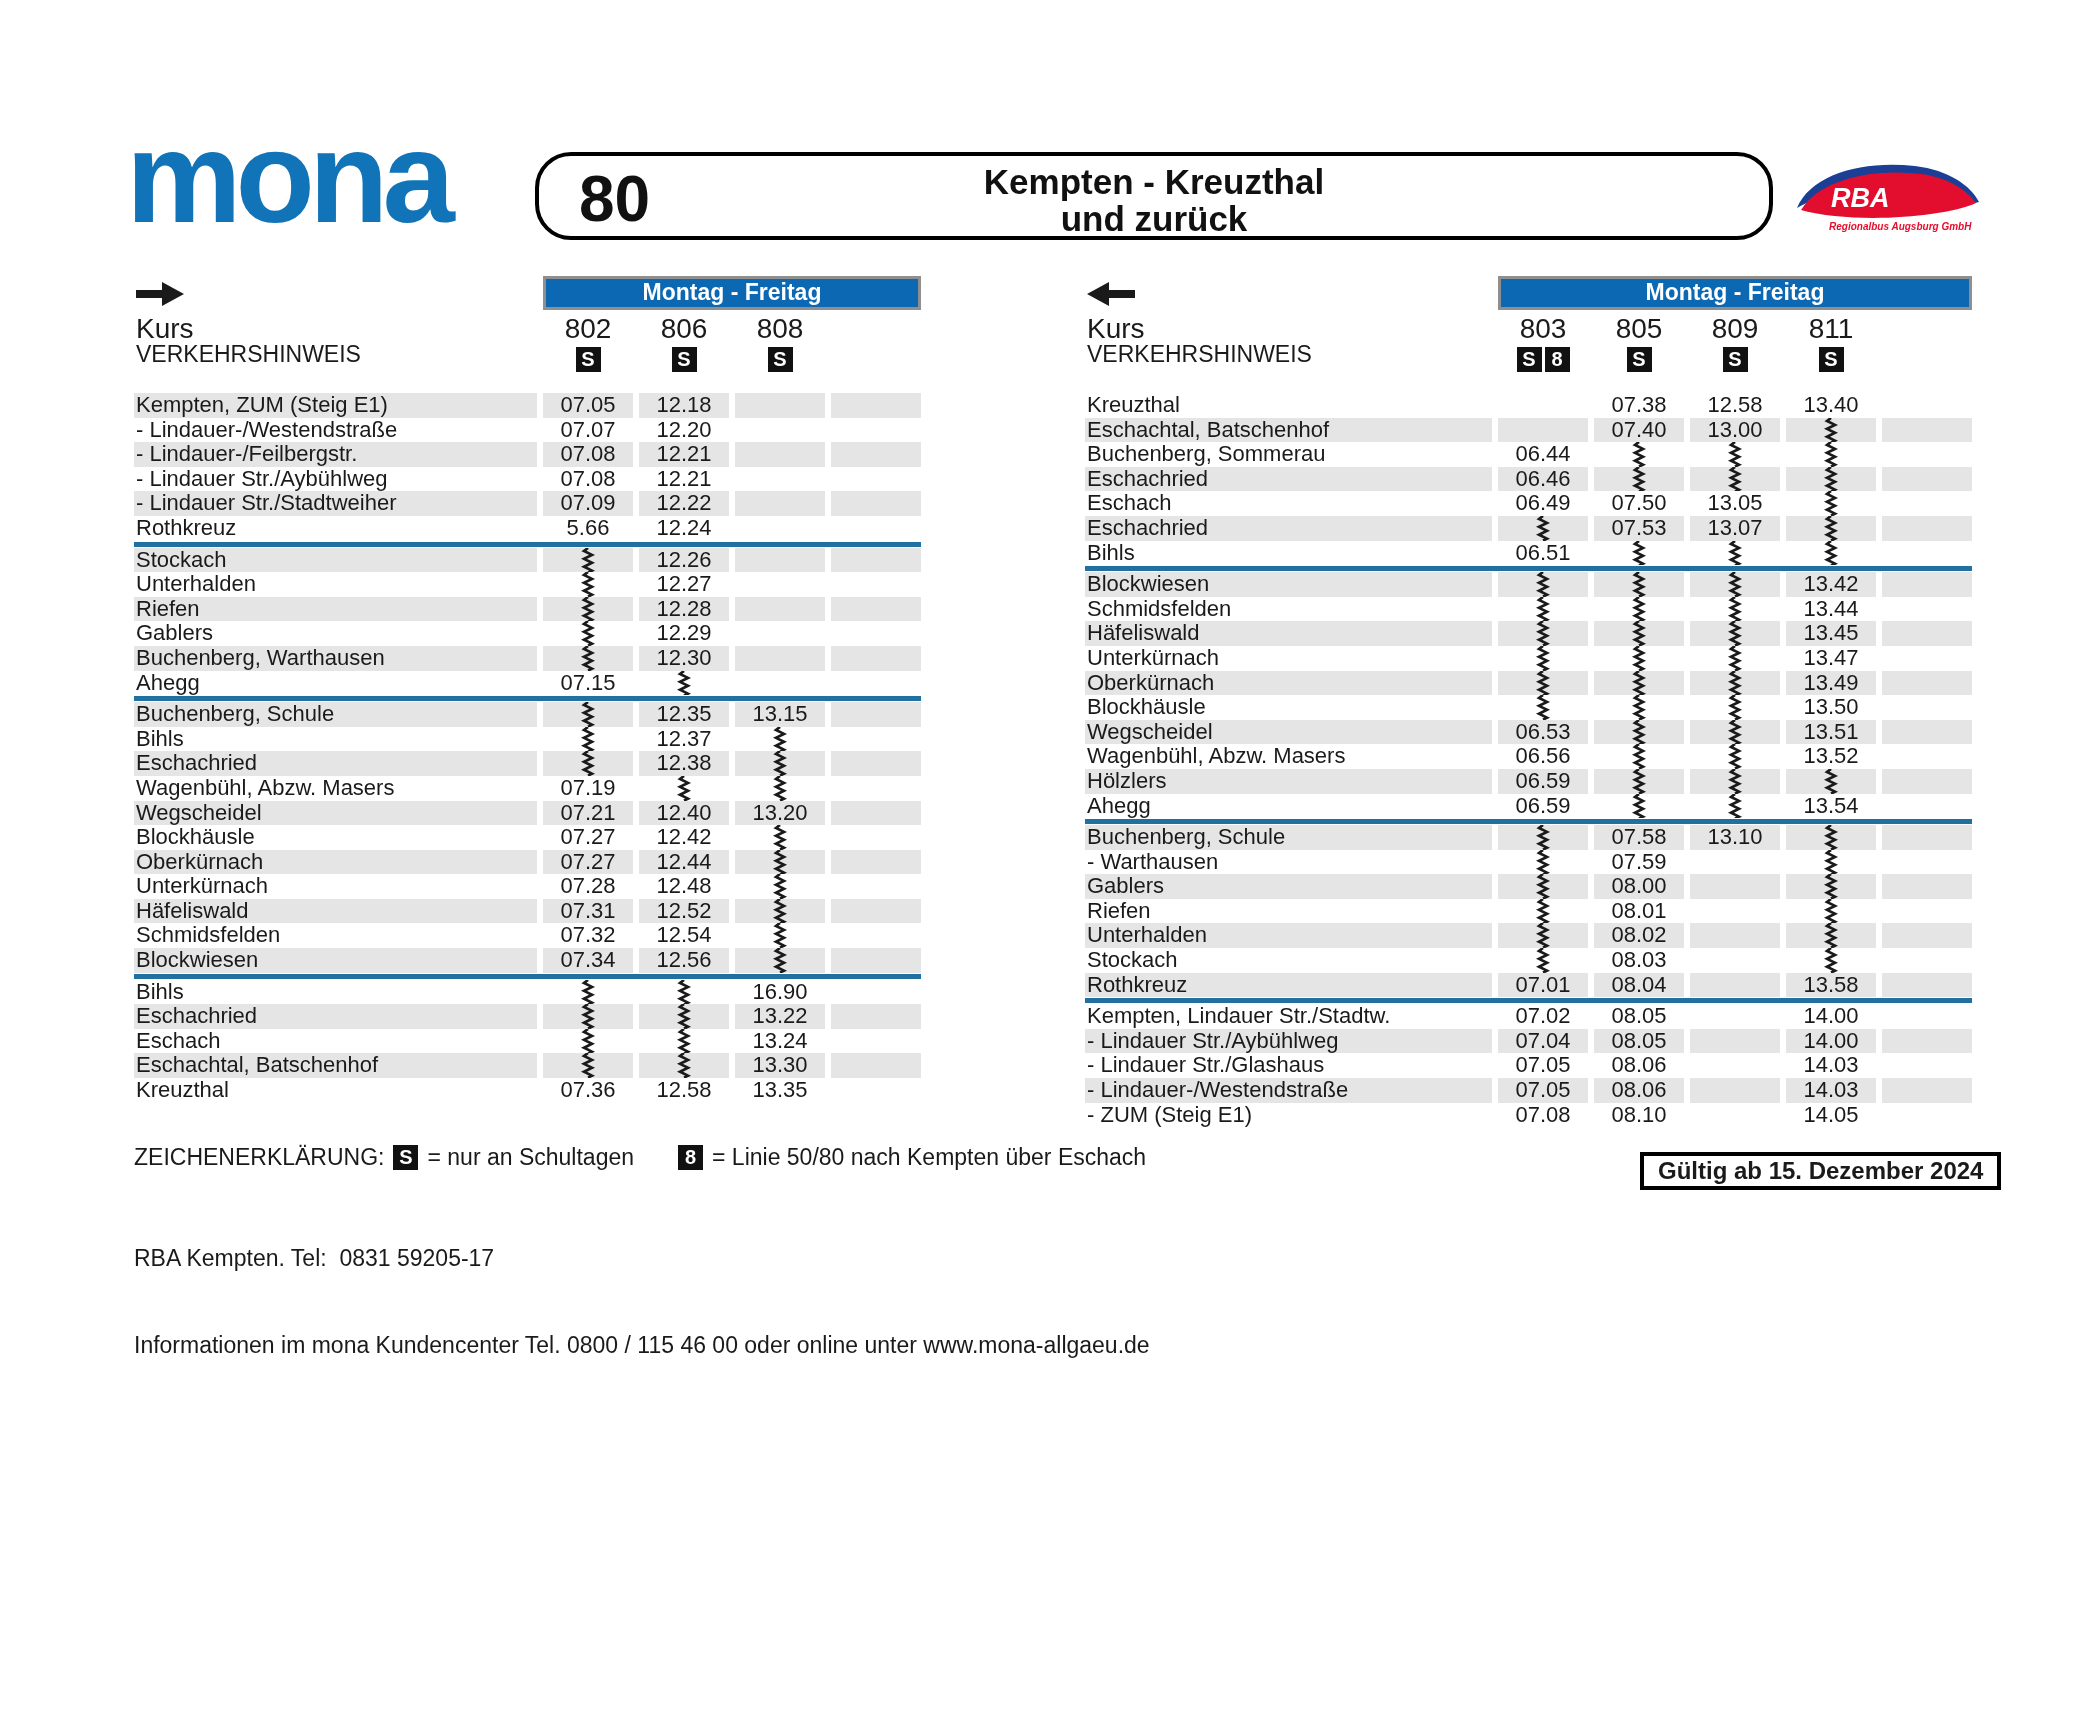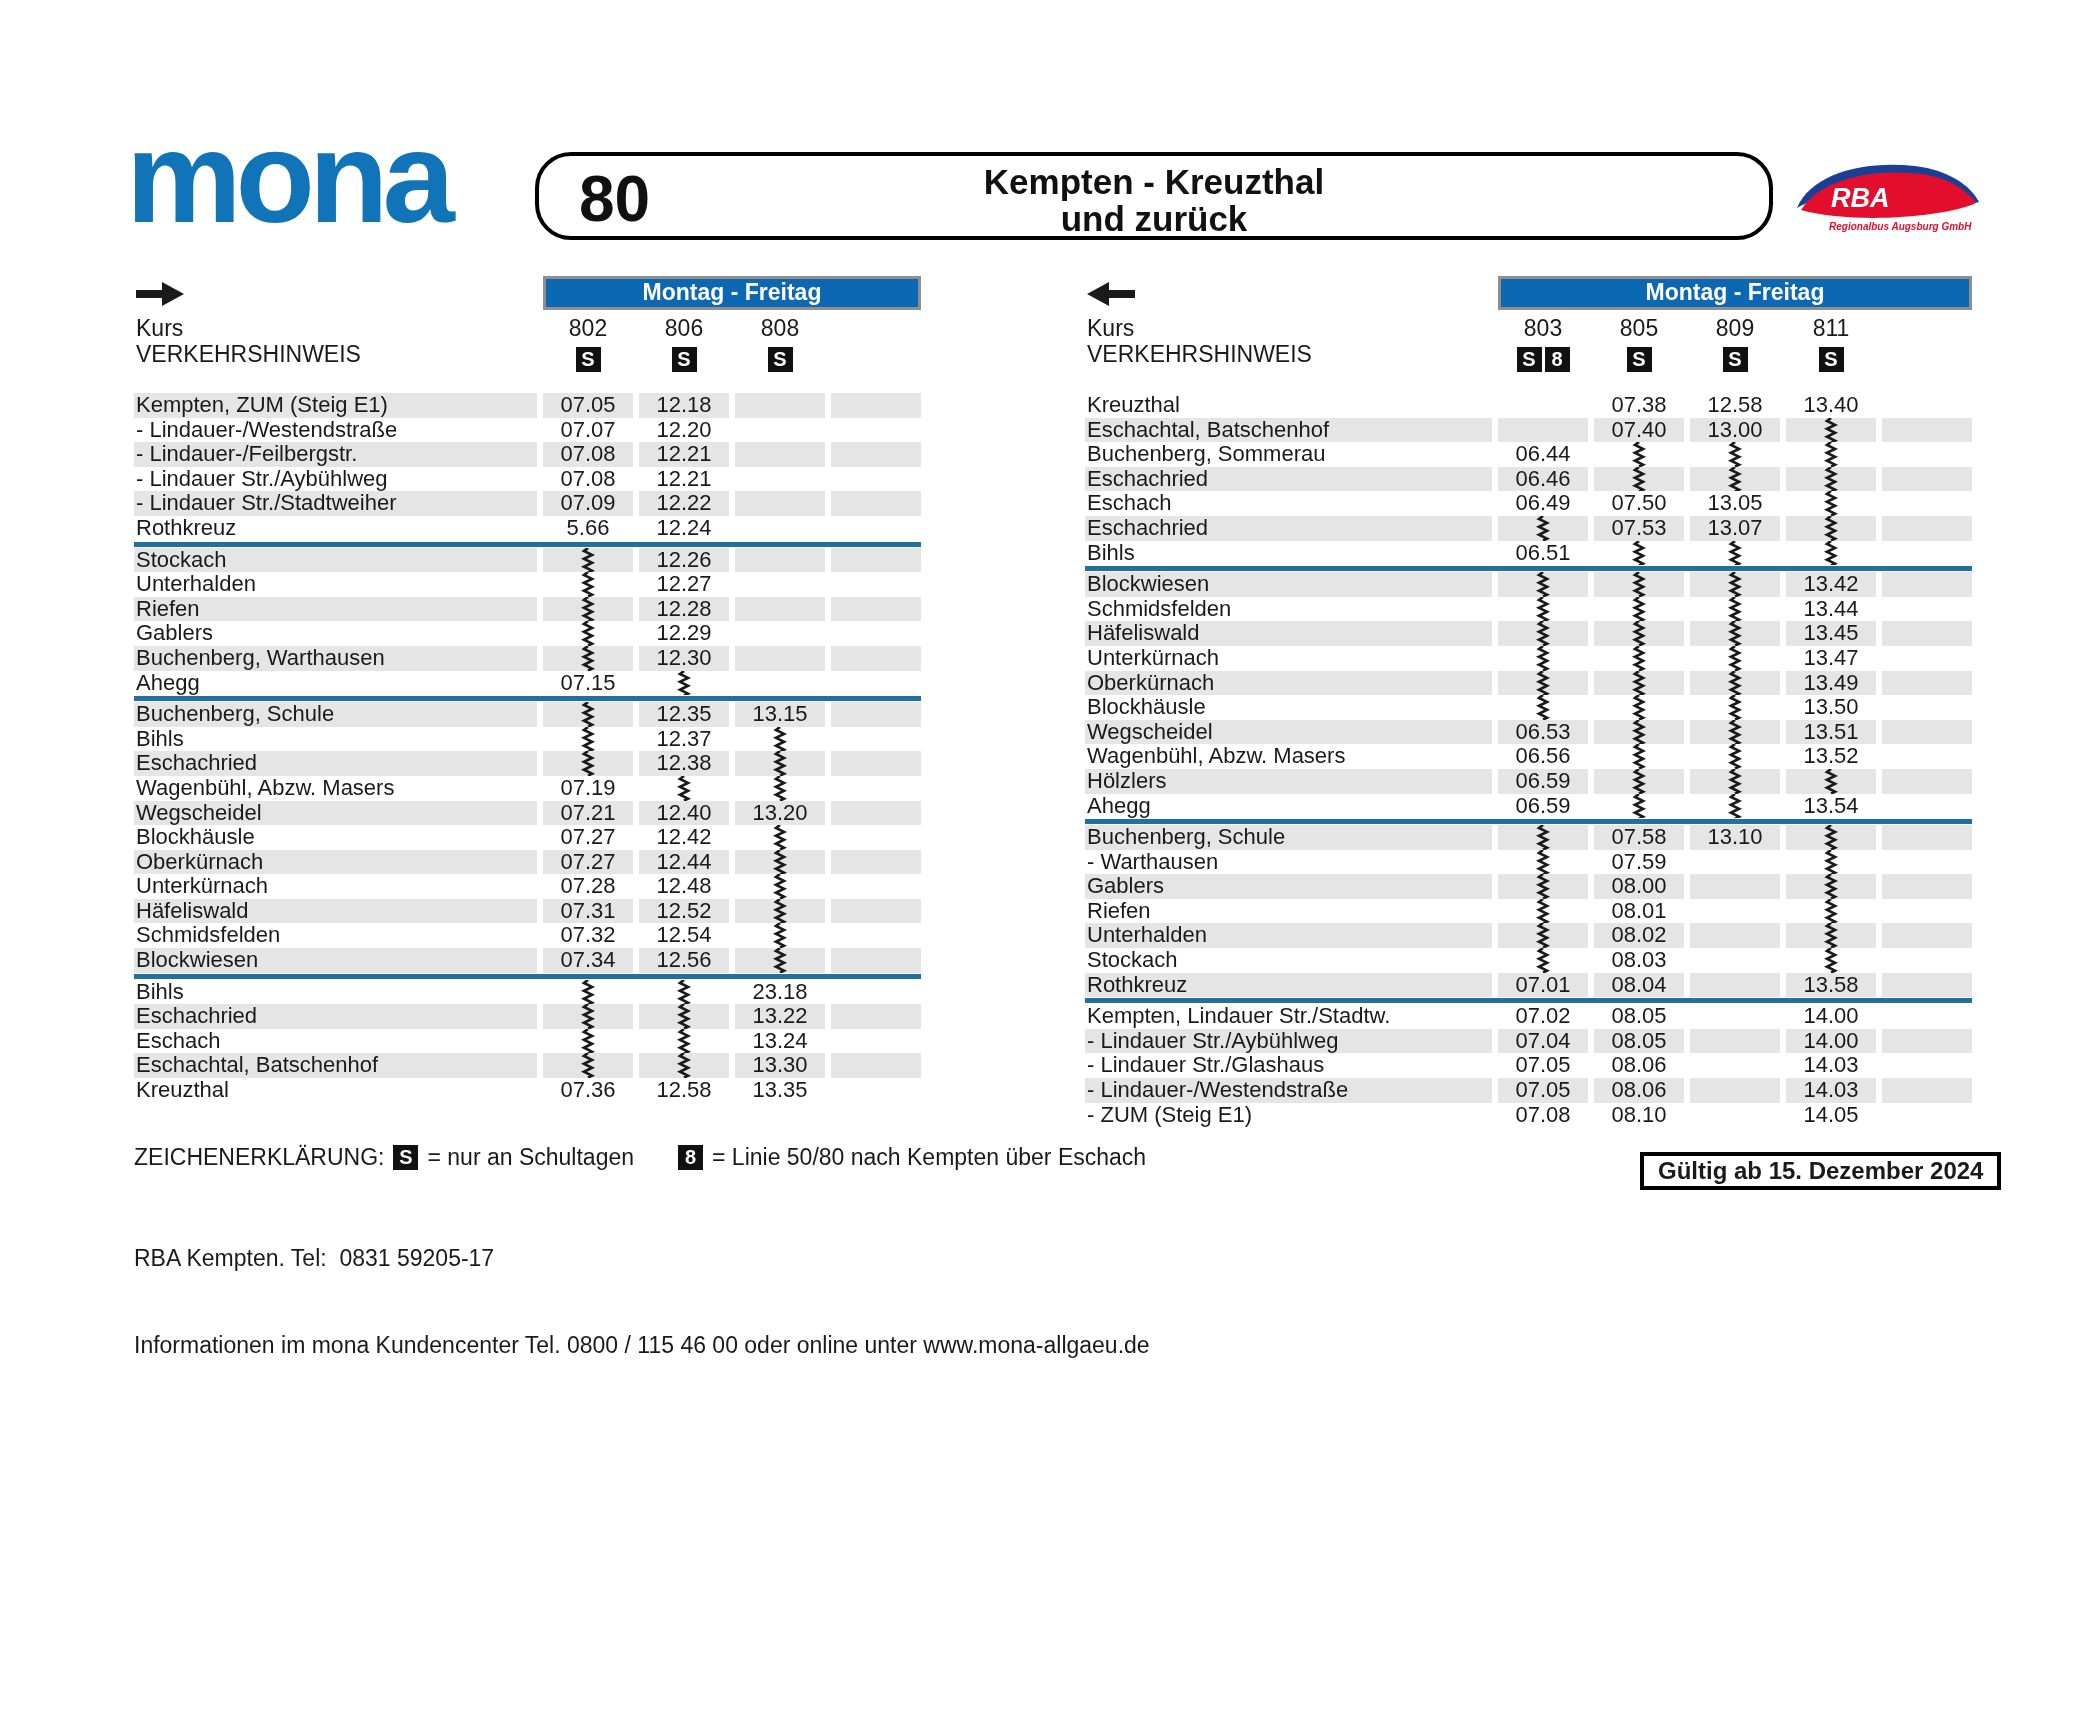--- a/index.html
+++ b/index.html
@@ -18,21 +18,21 @@
 
   
   .tt{position:absolute;top:276px;}
   #tt-out{left:134px;width:787px;}
   #tt-ret{left:1085px;width:887px;}
   .dir-arrow{position:absolute;top:6px;left:2px;}
   .dir-arrow.flip{transform:scaleX(-1);}
   .day-bar{box-sizing:border-box;height:34px;border:3px solid #8f8f8f;background:#0c68b2;
            color:#fff;font-weight:bold;font-size:23px;line-height:27px;text-align:center;}
   .kurs-row,.hx-row,.data-row{display:flex;gap:6px;}
-  .kurs-row{margin-top:5px;height:27px;font-size:23px;line-height:27px;}
+  .kurs-row{margin-top:5px;height:27px;font-size:28px;line-height:27px;}
   .hx-row{height:34px;font-size:23px;line-height:25px;margin-bottom:17px;}
   .st-cell{box-sizing:border-box;padding-left:2px;overflow:hidden;white-space:nowrap;}
   .t-cell{width:90px;flex:0 0 90px;text-align:center;display:flex;
           align-items:center;justify-content:center;gap:3px;}
   .data-row{height:24.6px;font-size:22px;line-height:24.6px;}
   .shaded{background:#e5e5e5;}
   .sep{height:5px;background:#20719f;margin:1px 0;}
   .bdg{display:inline-block;width:25px;height:25px;background:#111;color:#fff;
        font-weight:bold;font-size:20px;line-height:25px;text-align:center;}
   .zz{display:block;height:100%;}
@@ -340,21 +340,21 @@
         <div class="t-cell">
           <svg viewBox="0 0 16 25" width="16" preserveAspectRatio="none" class="zz">
             <polyline points="8,0 4,3 12,7 4,11 12,15 4,19 12,23 8,25" fill="none" stroke="#1a1a1a" stroke-width="2.7"></polyline>
           </svg>
         </div>
         <div class="t-cell">
           <svg viewBox="0 0 16 25" width="16" preserveAspectRatio="none" class="zz">
             <polyline points="8,0 4,3 12,7 4,11 12,15 4,19 12,23 8,25" fill="none" stroke="#1a1a1a" stroke-width="2.7"></polyline>
           </svg>
         </div>
-        <div class="t-cell">23.18</div>
+        <div class="t-cell">16.90</div>
         <div class="t-cell"></div>
       </div>
       <div class="data-row">
         <div class="st-cell shaded" style="width: 403px; flex: 0 0 403px;">Eschachried</div>
         <div class="t-cell shaded">
           <svg viewBox="0 0 16 25" width="16" preserveAspectRatio="none" class="zz">
             <polyline points="8,0 4,3 12,7 4,11 12,15 4,19 12,23 8,25" fill="none" stroke="#1a1a1a" stroke-width="2.7"></polyline>
           </svg>
         </div>
         <div class="t-cell shaded">

